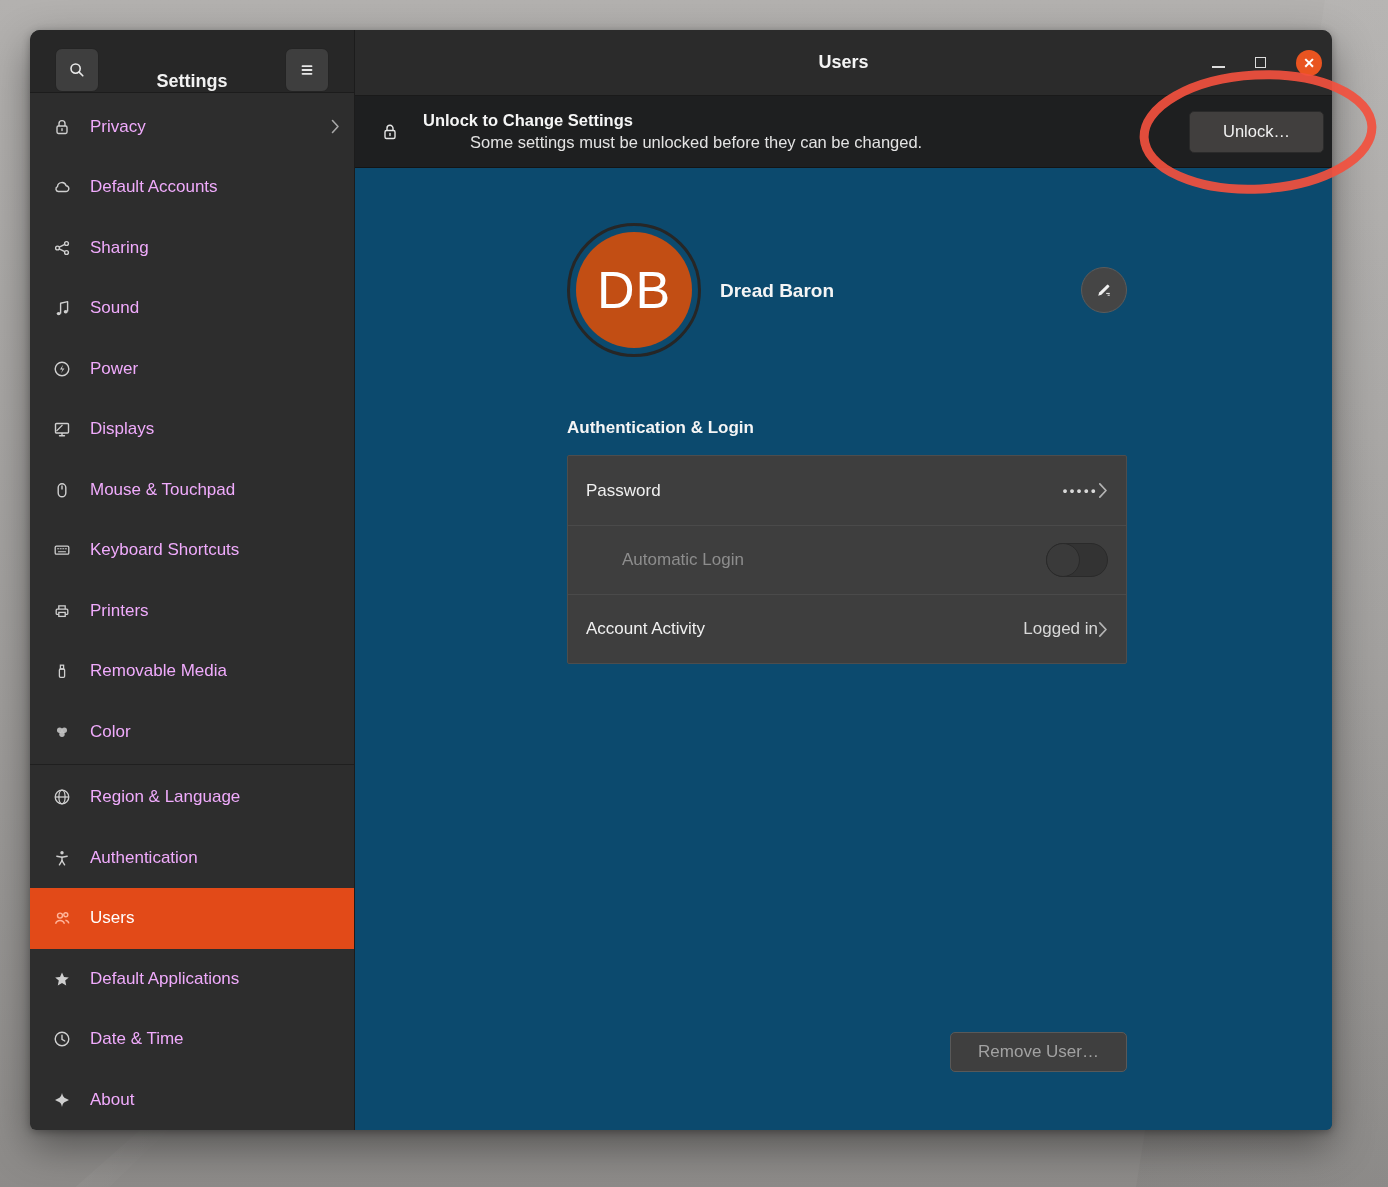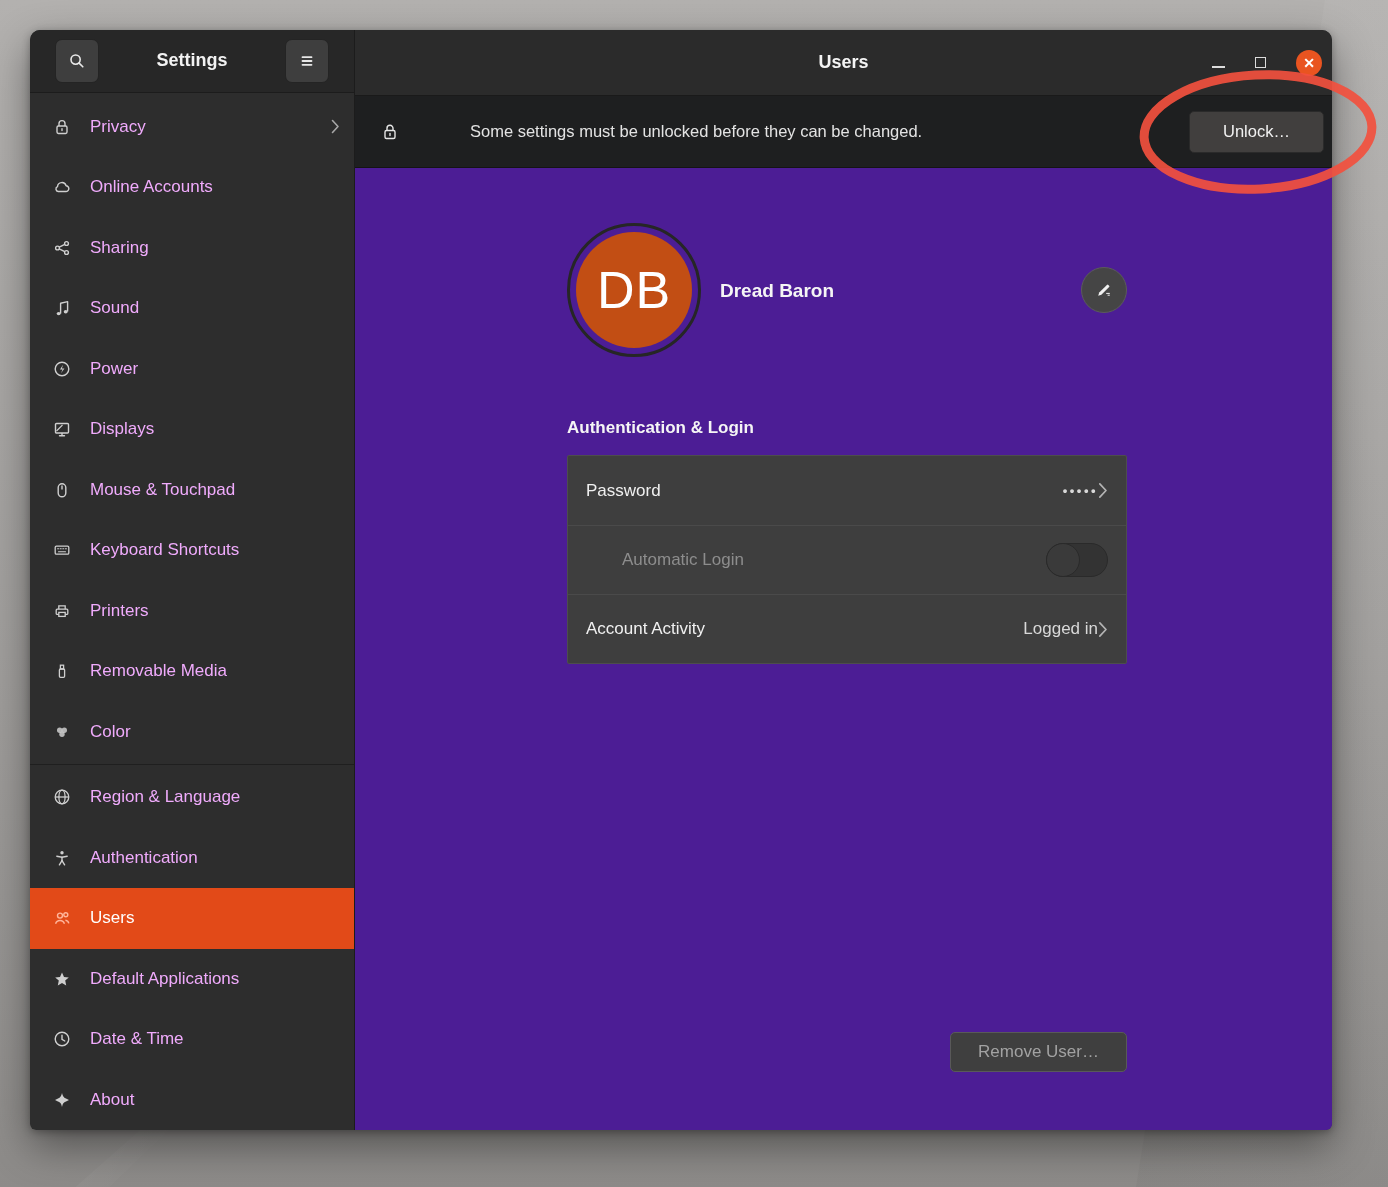--- a/index.html
+++ b/index.html
@@ -21,21 +21,21 @@
     position:absolute; left:30px; top:30px; width:1302px; height:1100px;
     border-radius:10px 10px 6px 6px; overflow:hidden;
     box-shadow:0 16px 42px rgba(0,0,0,.42), 0 2px 8px rgba(0,0,0,.3);
     display:flex;
   }
 
   
   .sidebar { width:325px; min-width:325px; background:#2d2d2d; border-right:1px solid #1c1c1c;
     display:flex; flex-direction:column; }
   .sidebar-header { height:66px; background:#272727; border-bottom:1px solid #1c1c1c;
-    display:flex; align-items:center; justify-content:space-between; padding:0 25px; }
+    display:flex; align-items:flex-end; justify-content:space-between; padding:0 25px; }
   .icon-btn { width:44px; height:44px; background:#3e3e3e; border:1px solid #242424;
     border-radius:7px; display:flex; align-items:center; justify-content:center; cursor:pointer; }
   .sidebar-title { font-size:18px; font-weight:bold; color:#f2f2f2; }
   .sidebar-list { flex:1; display:flex; flex-direction:column; padding-top:4px; }
   .side-item { height:60.5px; display:flex; align-items:center; padding:0 14px 0 22px; gap:18px;
     cursor:pointer; }
   .side-item .label { font-size:17px; color:#f0abfc; flex:1; }
   .side-item.selected { background:#e24a18; }
   .side-item.selected .label { color:#ffffff; }
   .side-sep { height:1px; background:#1f1f1f; margin:2px 0; }
@@ -57,21 +57,21 @@
 
   .banner { height:72px; background:#1e1f20; border-bottom:1px solid #141414;
     display:flex; align-items:center; padding:0 8px 0 24px; gap:22px; }
   .banner-text { flex:1; }
   .banner-title { font-size:16.5px; font-weight:bold; color:#f5f5f5; margin-bottom:3px; }
   .banner-sub { font-size:16.5px; color:#e3e3e3;margin-left:47px; }
   .unlock-btn { width:135px; height:42px; background:#413f3e; border:1px solid #2a2a2a;
     border-radius:5px; color:#f1f1f1; font-size:16.5px; display:flex; align-items:center;
     justify-content:center; cursor:pointer; font-family:inherit; }
 
-  .main { flex:1; position:relative; background:#4c1d95; }
+  .main { flex:1; position:relative; background:#0c4a6e; }
 
   .avatar-ring { position:absolute; left:212px; top:55px; width:134px; height:134px;
     border-radius:50%; border:3px solid #262626; display:flex; align-items:center;
     justify-content:center; cursor:pointer; }
   .avatar-circle { width:116px; height:116px; border-radius:50%; background:#c24e14;
     display:flex; align-items:center; justify-content:center; }
   .avatar-initials { font-size:52px; color:#ffffff; letter-spacing:1px; }
   .user-name { position:absolute; left:365px; top:112px; font-size:19px; font-weight:bold; color:#f5f5f5; }
   .edit-btn { position:absolute; left:726px; top:99px; width:46px; height:46px; border-radius:50%;
     background:#454545; border:1px solid #5b5b5b; display:flex; align-items:center;
@@ -151,21 +151,21 @@
             </svg>
           </span>
       </div>
 
       <div class="side-item">
         <span>
             <svg class="ic" width="20" height="20" viewBox="0 0 20 20">
               <path d="M6.2 14.5 h7.6 a2.9 2.9 0 0 0 .3-5.8 a4.4 4.4 0 0 0-8.6 1 A2.5 2.5 0 0 0 6.2 14.5 Z" fill="none" stroke="#cfcfcf" stroke-width="1.4" stroke-linejoin="round"></path>
             </svg>
           </span>
-        <span class="label">Online Accounts</span>
+        <span class="label">Default Accounts</span>
       </div>
 
       <div class="side-item">
         <span>
             <svg class="ic" width="20" height="20" viewBox="0 0 20 20">
               <g fill="none" stroke="#cfcfcf" stroke-width="1.4">
                 <circle cx="5.5" cy="10" r="1.9"></circle>
                 <circle cx="14.5" cy="5.5" r="1.9"></circle>
                 <circle cx="14.5" cy="14.5" r="1.9"></circle>
                 <line x1="7.2" y1="9.2" x2="12.8" y2="6.3"></line>
@@ -357,20 +357,21 @@
 
     <div class="banner">
       <span>
         <svg class="ic" width="22" height="22" viewBox="0 0 22 22">
             <rect x="6" y="9.5" width="10" height="8" rx="1.5" fill="none" stroke="#e6e6e6" stroke-width="1.4"></rect>
             <path d="M8 9.5 V7.3 a3 3 0 0 1 6 0 V9.5" fill="none" stroke="#e6e6e6" stroke-width="1.4"></path>
             <line x1="11" y1="12.5" x2="11" y2="14.5" stroke="#e6e6e6" stroke-width="1.4" stroke-linecap="round"></line>
           </svg>
       </span>
       <div class="banner-text">
+        <div class="banner-title">Unlock to Change Settings</div>
         <div class="banner-sub">Some settings must be unlocked before they can be changed.</div>
       </div>
       <button class="unlock-btn">Unlock…</button>
     </div>
 
     <div class="main">
 
       <div class="avatar-ring">
         <div class="avatar-circle">
           <span class="avatar-initials">DB</span>

